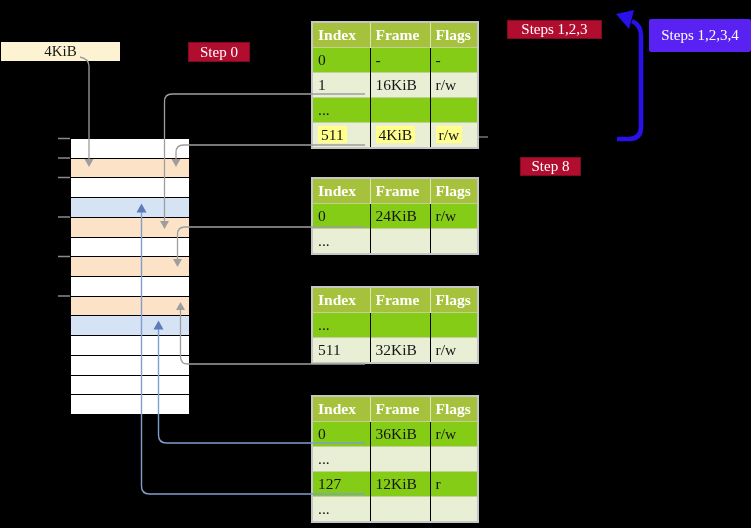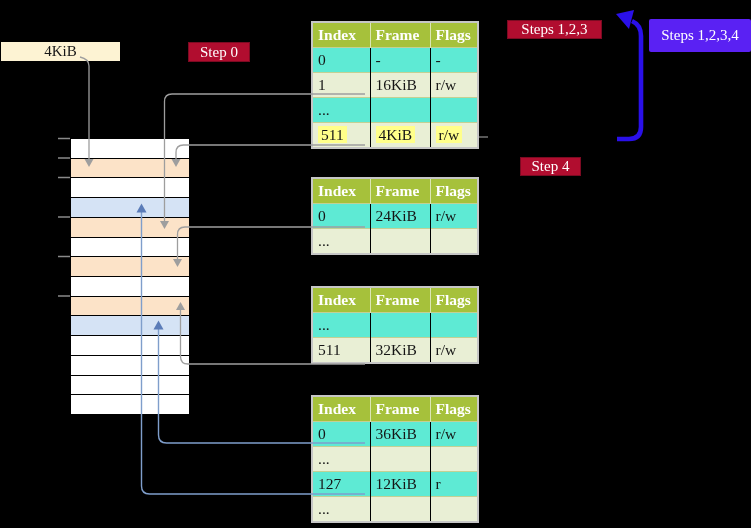--- a/index.html
+++ b/index.html
@@ -15,21 +15,21 @@
   .b-step0{left:188px;top:42px;width:60px;height:18px;}
   .b-steps123{left:507px;top:20px;width:93px;height:17px;}
   .b-steps1234{left:649px;top:19px;width:102px;height:33px;}
   .b-step4{left:520px;top:157px;width:59px;height:17px;}
   
   .memcol{position:absolute;left:70px;top:138px;width:118px;height:275px;
           border:1px solid #000;background:#fff;display:flex;flex-direction:column;}
   .mrow{flex:1;}
   .mrow + .mrow{border-top:1.5px solid #000;}
   
-  table.ptable{position:absolute;left:311px;border-collapse:collapse;background:#5eead4;
+  table.ptable{position:absolute;left:311px;border-collapse:collapse;background:#84cc16;
         border:2px solid var(--tblborder);table-layout:fixed;
         font-size:15.5px;color:#151515;padding-left:28px;}
   .ptable col.c1{width:58px}.ptable col.c2{width:60px}.ptable col.c3{width:48px}
   .ptable th{background:var(--green);color:#fff;font-weight:bold;text-align:left;
         padding:0 0 0 5px;height:24px;border-right:1px solid #dbe6b4;}
   .ptable th:last-child{border-right:none;}
   .ptable td{height:24px;padding:0 0 0 5px;border-right:1.3px solid #000;
         border-top:1px solid var(--rowline);overflow:hidden;}
   .ptable td:last-child{border-right:none;}
   .ptable tbody tr:nth-child(even) td{background:var(--rowgreen);}
@@ -48,21 +48,21 @@
 </style>
 </head>
 <body>
 
 <div class="stage">
 
   <div class="tag cream lbl-4kib">4KiB</div>
   <div class="tag crimson b-step0">Step 0</div>
   <div class="tag crimson b-steps123">Steps 1,2,3</div>
   <div class="tag violet b-steps1234">Steps 1,2,3,4</div>
-  <div class="tag crimson b-step4">Step 4</div>
+  <div class="tag crimson b-step4">Step 8</div>
 
   <div class="memcol" id="memcol">
       <div class="mrow" style="background: rgb(255, 255, 255);"></div>
       <div class="mrow" style="background: rgb(252, 227, 200);"></div>
       <div class="mrow" style="background: rgb(255, 255, 255);"></div>
       <div class="mrow" style="background: rgb(213, 227, 245);"></div>
       <div class="mrow" style="background: rgb(252, 227, 200);"></div>
       <div class="mrow" style="background: rgb(255, 255, 255);"></div>
       <div class="mrow" style="background: rgb(252, 227, 200);"></div>
       <div class="mrow" style="background: rgb(255, 255, 255);"></div>

